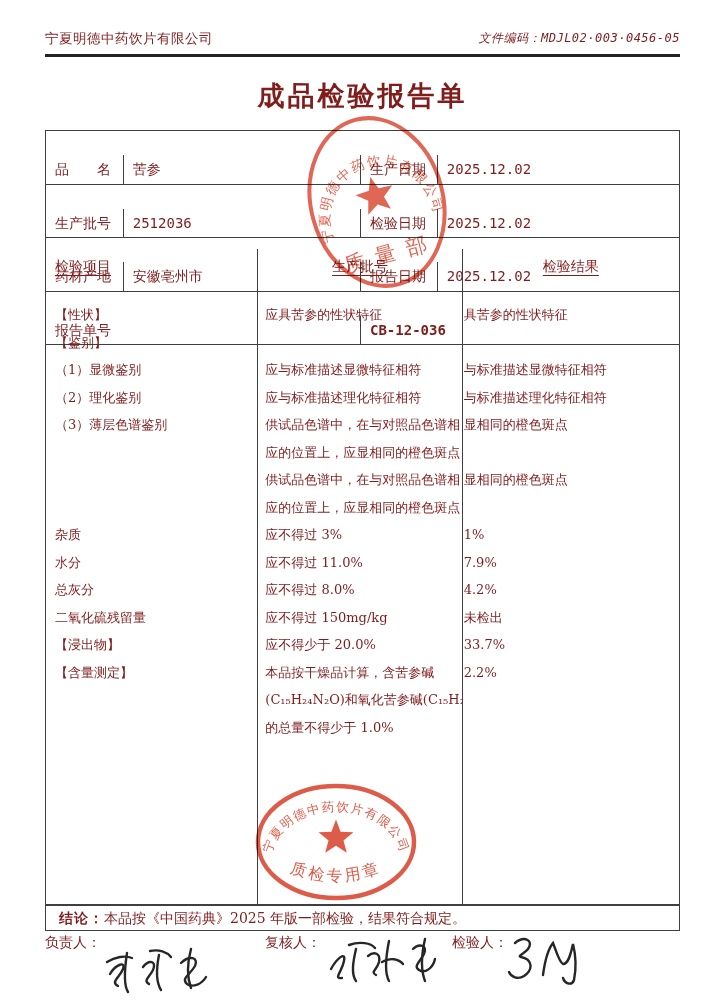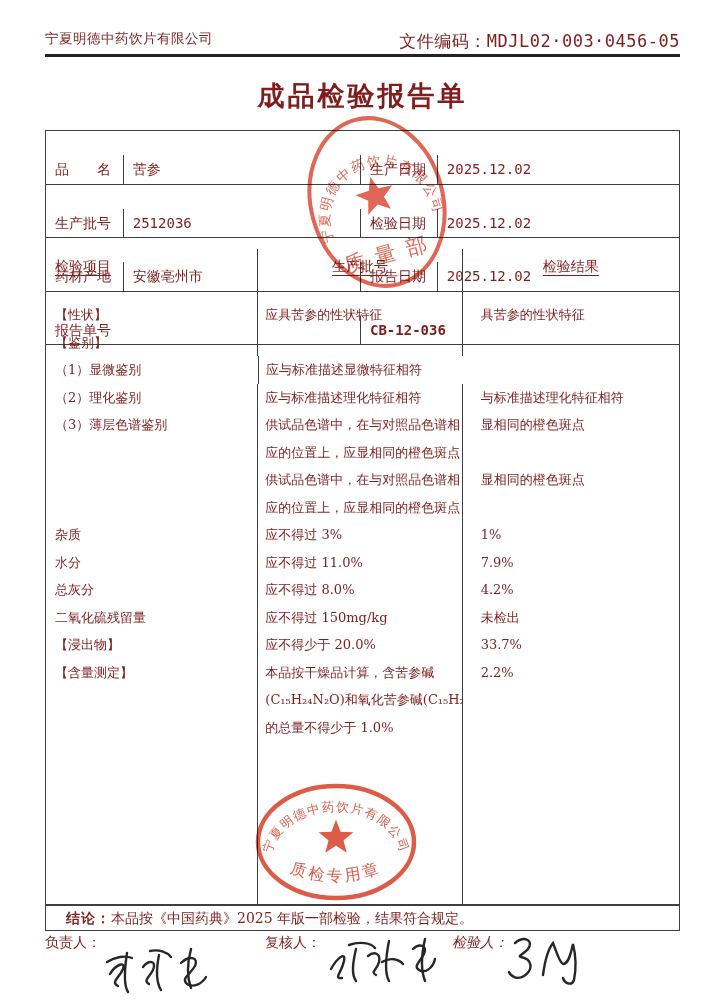--- a/index.html
+++ b/index.html
@@ -2,47 +2,47 @@
 <html><head>
 <meta charset="utf-8">
 <style>
   html,body{margin:0;padding:0;background:#e9e9e9;}
   .page{position:relative;width:725px;height:1000px;background:#ffffff;overflow:hidden;
         font-family:"DejaVu Serif","Liberation Serif",serif;color:#7f1d1d;}
   .abs{position:absolute;}
   .mono{font-family:"DejaVu Sans Mono","Liberation Mono",monospace;}
   
   .hdr-left{left:45px;top:30px;font-size:13.5px;letter-spacing:.5px;}
-  .hdr-right{right:45px;top:30px;font-size:17px;letter-spacing:.5px;}
+  .hdr-right{right:45px;top:30px;font-size:12px;letter-spacing:.5px;font-style:italic;}
   .hdr-rule{left:45px;top:54px;width:635px;height:2.5px;background:#222;}
   .title{left:0;top:78px;width:725px;text-align:center;font-size:27px;font-weight:bold;letter-spacing:3px;}
   
   .info{left:45px;top:130px;width:635px;border:1.5px solid #3f3f3f;box-sizing:border-box;}
   .irow{display:flex;height:28.5px;line-height:28.5px;border-bottom:1.5px solid #3f3f3f;font-size:14px;margin-top:24px;}
   .irow:last-child{border-bottom:none;}
   .ic{box-sizing:border-box;padding-left:9px;overflow:hidden;white-space:nowrap;}
   .bl{border-left:1.5px solid #3f3f3f;}
   .w1{width:77px;} .w2{width:238px;} .w3{width:77px;} .w4{width:243px;}
   .w12{width:315px;} .w34{width:320px;font-weight:bold;}
   
   .main{left:45px;top:249px;width:635px;height:656px;border:1.5px solid #3f3f3f;border-top:none;
         box-sizing:border-box;display:flex;flex-direction:column;}
   .mhead{display:flex;height:52px;font-size:14px;}
   .mhead .cell span{text-decoration:underline;text-underline-offset:4px;}
   .mrow{display:flex;height:27.5px;line-height:27.5px;font-size:13px;}
   .cell{box-sizing:border-box;overflow:hidden;white-space:nowrap;}
   .c1{width:212px;padding-left:9px;}
   .c2{width:205px;padding-left:7px;border-left:1.5px solid #3f3f3f;}
-  .c3{width:218px;padding-left:18px;border-left:1.5px solid #3f3f3f;}
+  .c3{width:218px;padding-left:1px;border-left:1.5px solid #3f3f3f;}
   .mhead .c1{padding-top:9px;} .mhead .c2,.mhead .c3{text-align:center;padding-top:9px;padding-left:0;}
   .fill{flex:1;display:flex;}
   .fill .c1,.fill .c2,.fill .c3{height:100%;}
   
   .concl{left:45px;top:905px;width:635px;height:26px;line-height:25px;border:1.5px solid #3f3f3f;
-         box-sizing:border-box;font-size:14px;padding-left:20px;}
+         box-sizing:border-box;font-size:14px;padding-left:13px;}
   .concl b{letter-spacing:1px;}
   .sig-label{top:934px;font-size:14px;}
   .stamp{mix-blend-mode:multiply;}
 </style>
 </head>
 <body>
 
 <div class="page">
 
   <div class="abs hdr-left">宁夏明德中药饮片有限公司</div>
@@ -88,20 +88,21 @@
       <div class="cell c3">具苦参的性状特征</div>
     </div>
     <div class="mrow">
       <div class="cell c1">【鉴别】</div>
       <div class="cell c2"></div>
       <div class="cell c3"></div>
     </div>
     <div class="mrow">
       <div class="cell c1">（1）显微鉴别</div>
       <div class="cell c2">应与标准描述显微特征相符</div>
+      <div class="cell c3">与标准描述显微特征相符</div>
     </div>
     <div class="mrow">
       <div class="cell c1">（2）理化鉴别</div>
       <div class="cell c2">应与标准描述理化特征相符</div>
       <div class="cell c3">与标准描述理化特征相符</div>
     </div>
     <div class="mrow">
       <div class="cell c1">（3）薄层色谱鉴别</div>
       <div class="cell c2">供试品色谱中，在与对照品色谱相</div>
       <div class="cell c3">显相同的橙色斑点</div>
@@ -168,21 +169,21 @@
         <div class="cell c3"></div>
     </div>
   </div>
 
   <div class="abs concl">
     <b>结论：</b><span>本品按《中国药典》2025 年版一部检验，结果符合规定。</span>
   </div>
 
   <div class="abs sig-label" style="left:45px;text-align:center;">负责人：</div>
   <div class="abs sig-label" style="left:265px;">复核人：</div>
-  <div class="abs sig-label" style="left:452px;font-style:italic;">检验人：</div>
+  <div class="abs sig-label" style="left:452px;">检验人：</div>
 
   <svg class="abs" style="left:98px;top:940px;" width="120" height="58" viewBox="0 0 120 58" role="img" aria-label="张林艺">
     <g fill="none" stroke="#262626" stroke-width="2.4" stroke-linecap="round">
       <path d="M12,34 C18,24 28,21 25,29 C22,37 12,42 20,46"></path>
       <path d="M29,13 C27,26 25,44 30,52"></path>
       <path d="M9,22 C17,17 27,15 34,18"></path>
       <path d="M45,27 C51,19 59,21 55,30 C51,38 45,40 51,44"></path>
       <path d="M61,15 C58,30 58,42 63,50"></path>
       <path d="M52,11 C61,9 69,12 73,17"></path>
       <path d="M83,23 C91,15 101,17 97,26 C91,36 83,38 89,44 C95,48 104,44 108,37"></path>

